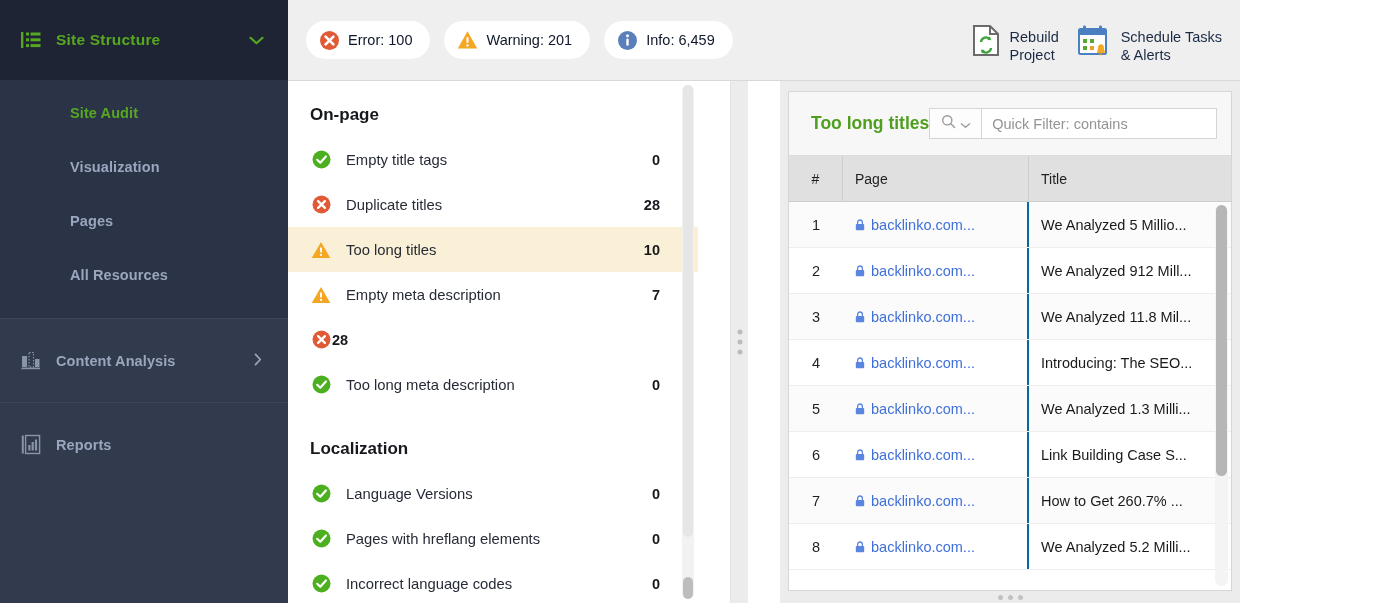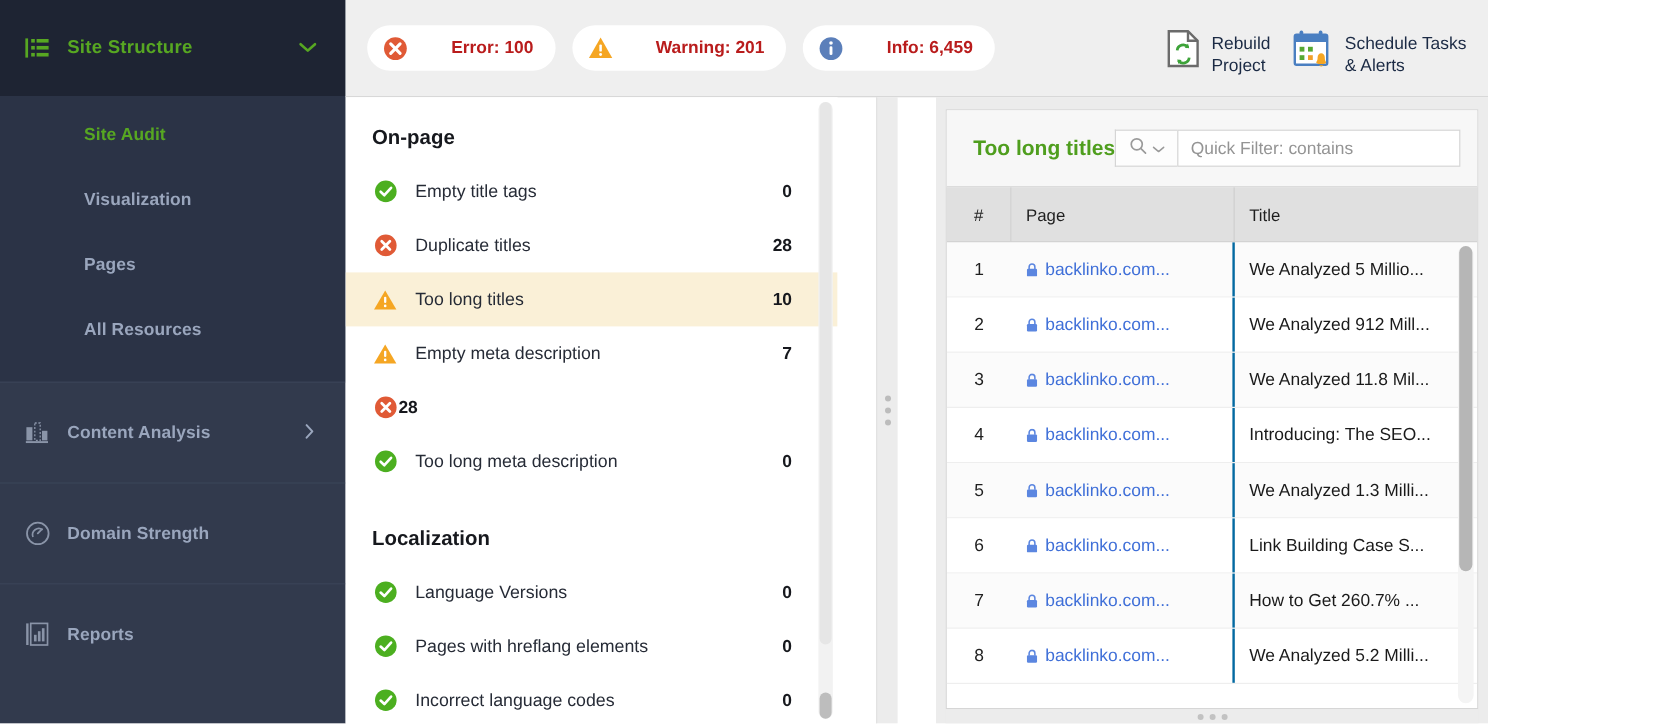--- a/index.html
+++ b/index.html
@@ -78,24 +78,23 @@
     padding: 0 20px 0 18px;
     position: relative;
     flex: 0 0 81px;
   }
   .pill {
     height: 38px; background: #ffffff;
     border-radius: 19px;
     display: flex; align-items: center;
     padding: 0 18px 0 13px;
     margin-right: 14px;
-    font-size: 14.5px; font-weight: bold; color: #b91c1c;
+    font-size: 14.5px; font-weight: normal; color: #0f172a;
     cursor: pointer;
     white-space: nowrap;
-    gap: 28px;
   }
   .pill .pill-ico { margin-right: 8px; display: inline-flex; align-items: center; }
   .tb-right { position: absolute; right: 18px; top: 0; height: 81px; display: flex; align-items: center; }
   .tb-btn {
     display: flex; align-items: center;
     margin-left: 18px;
     cursor: pointer;
   }
   .tb-btn .tb-ico { margin-right: 9px; display: inline-flex; }
   .tb-btn .tb-lbl {
@@ -297,30 +296,20 @@
         </svg>
       </span>
       <span class="lbl">Content Analysis</span>
       <span class="chev-right">
         <svg width="8" height="13" viewBox="0 0 8 13">
             <path d="M1.5 1.3 L6.3 6.5 L1.5 11.7" stroke="#9aa6bd" stroke-width="1.7" fill="none" stroke-linecap="round" stroke-linejoin="round"></path>
           </svg>
       </span>
     </div>
 
-    <div class="sb-group">
-      <span class="sb-icon">
-        <svg width="21" height="21" viewBox="0 0 21 21">
-          <circle cx="10.5" cy="10.5" r="9" fill="none" stroke="#8a94a8" stroke-width="1.5"></circle>
-          <path d="M6.5 13.5 A5.2 5.2 0 0 1 14.5 7.5" fill="none" stroke="#8a94a8" stroke-width="1.4"></path>
-          <path d="M10.5 10.5 L14 7" stroke="#8a94a8" stroke-width="1.5" stroke-linecap="round"></path>
-        </svg>
-      </span>
-      <span class="lbl">Domain Strength</span>
-    </div>
 
     <div class="sb-group">
       <span class="sb-icon">
         <svg width="20" height="21" viewBox="0 0 20 21">
           <rect x="0.8" y="1.5" width="2" height="18" fill="#8a94a8"></rect>
           <rect x="4.6" y="1.5" width="14" height="18" fill="none" stroke="#8a94a8" stroke-width="1.4"></rect>
           <rect x="7.3" y="11" width="2.2" height="5.5" fill="#8a94a8"></rect>
           <rect x="10.6" y="8" width="2.2" height="8.5" fill="#8a94a8"></rect>
           <rect x="13.9" y="5.5" width="2.2" height="11" fill="#8a94a8"></rect>
         </svg>

